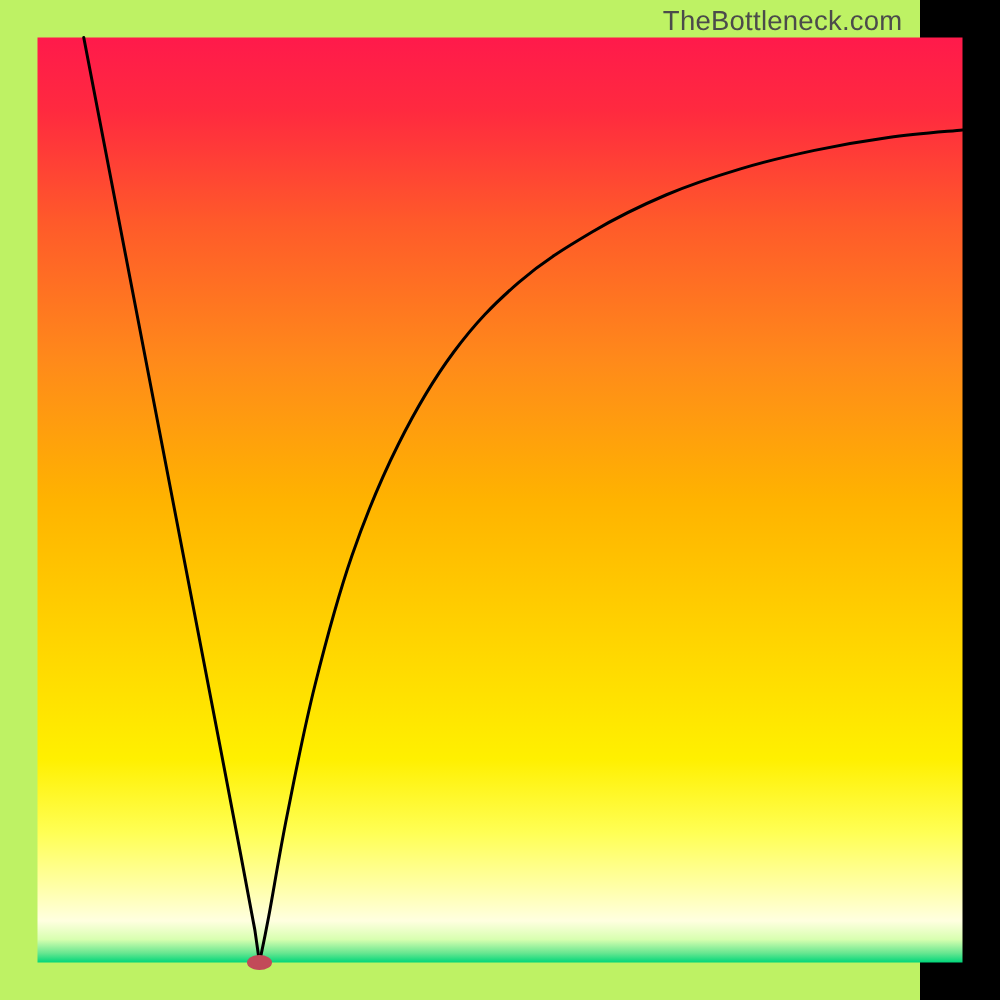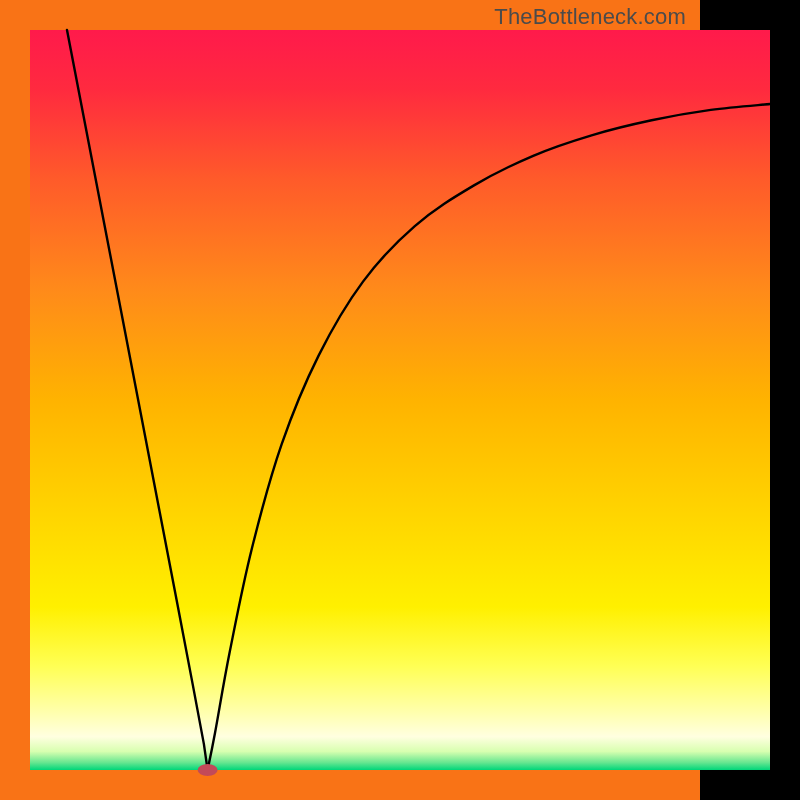--- a/index.html
+++ b/index.html
@@ -8,21 +8,22 @@
     width: 800px;
     height: 800px;
     background: #000;
     overflow: hidden;
     font-family: Arial, Helvetica, sans-serif;
   }
   .frame {
     position: relative;
     width: 700px;
     height: 800px;
-    background: #f97316;
+    background: #bef264;
+    padding-left: 36px;
   }
   .watermark {
     position: absolute;
     top: 4px;
     right: 14px;
     color: #4b4b4b;
     font-size: 22px;
     font-weight: 500;
     letter-spacing: 0.2px;
     z-index: 10;

